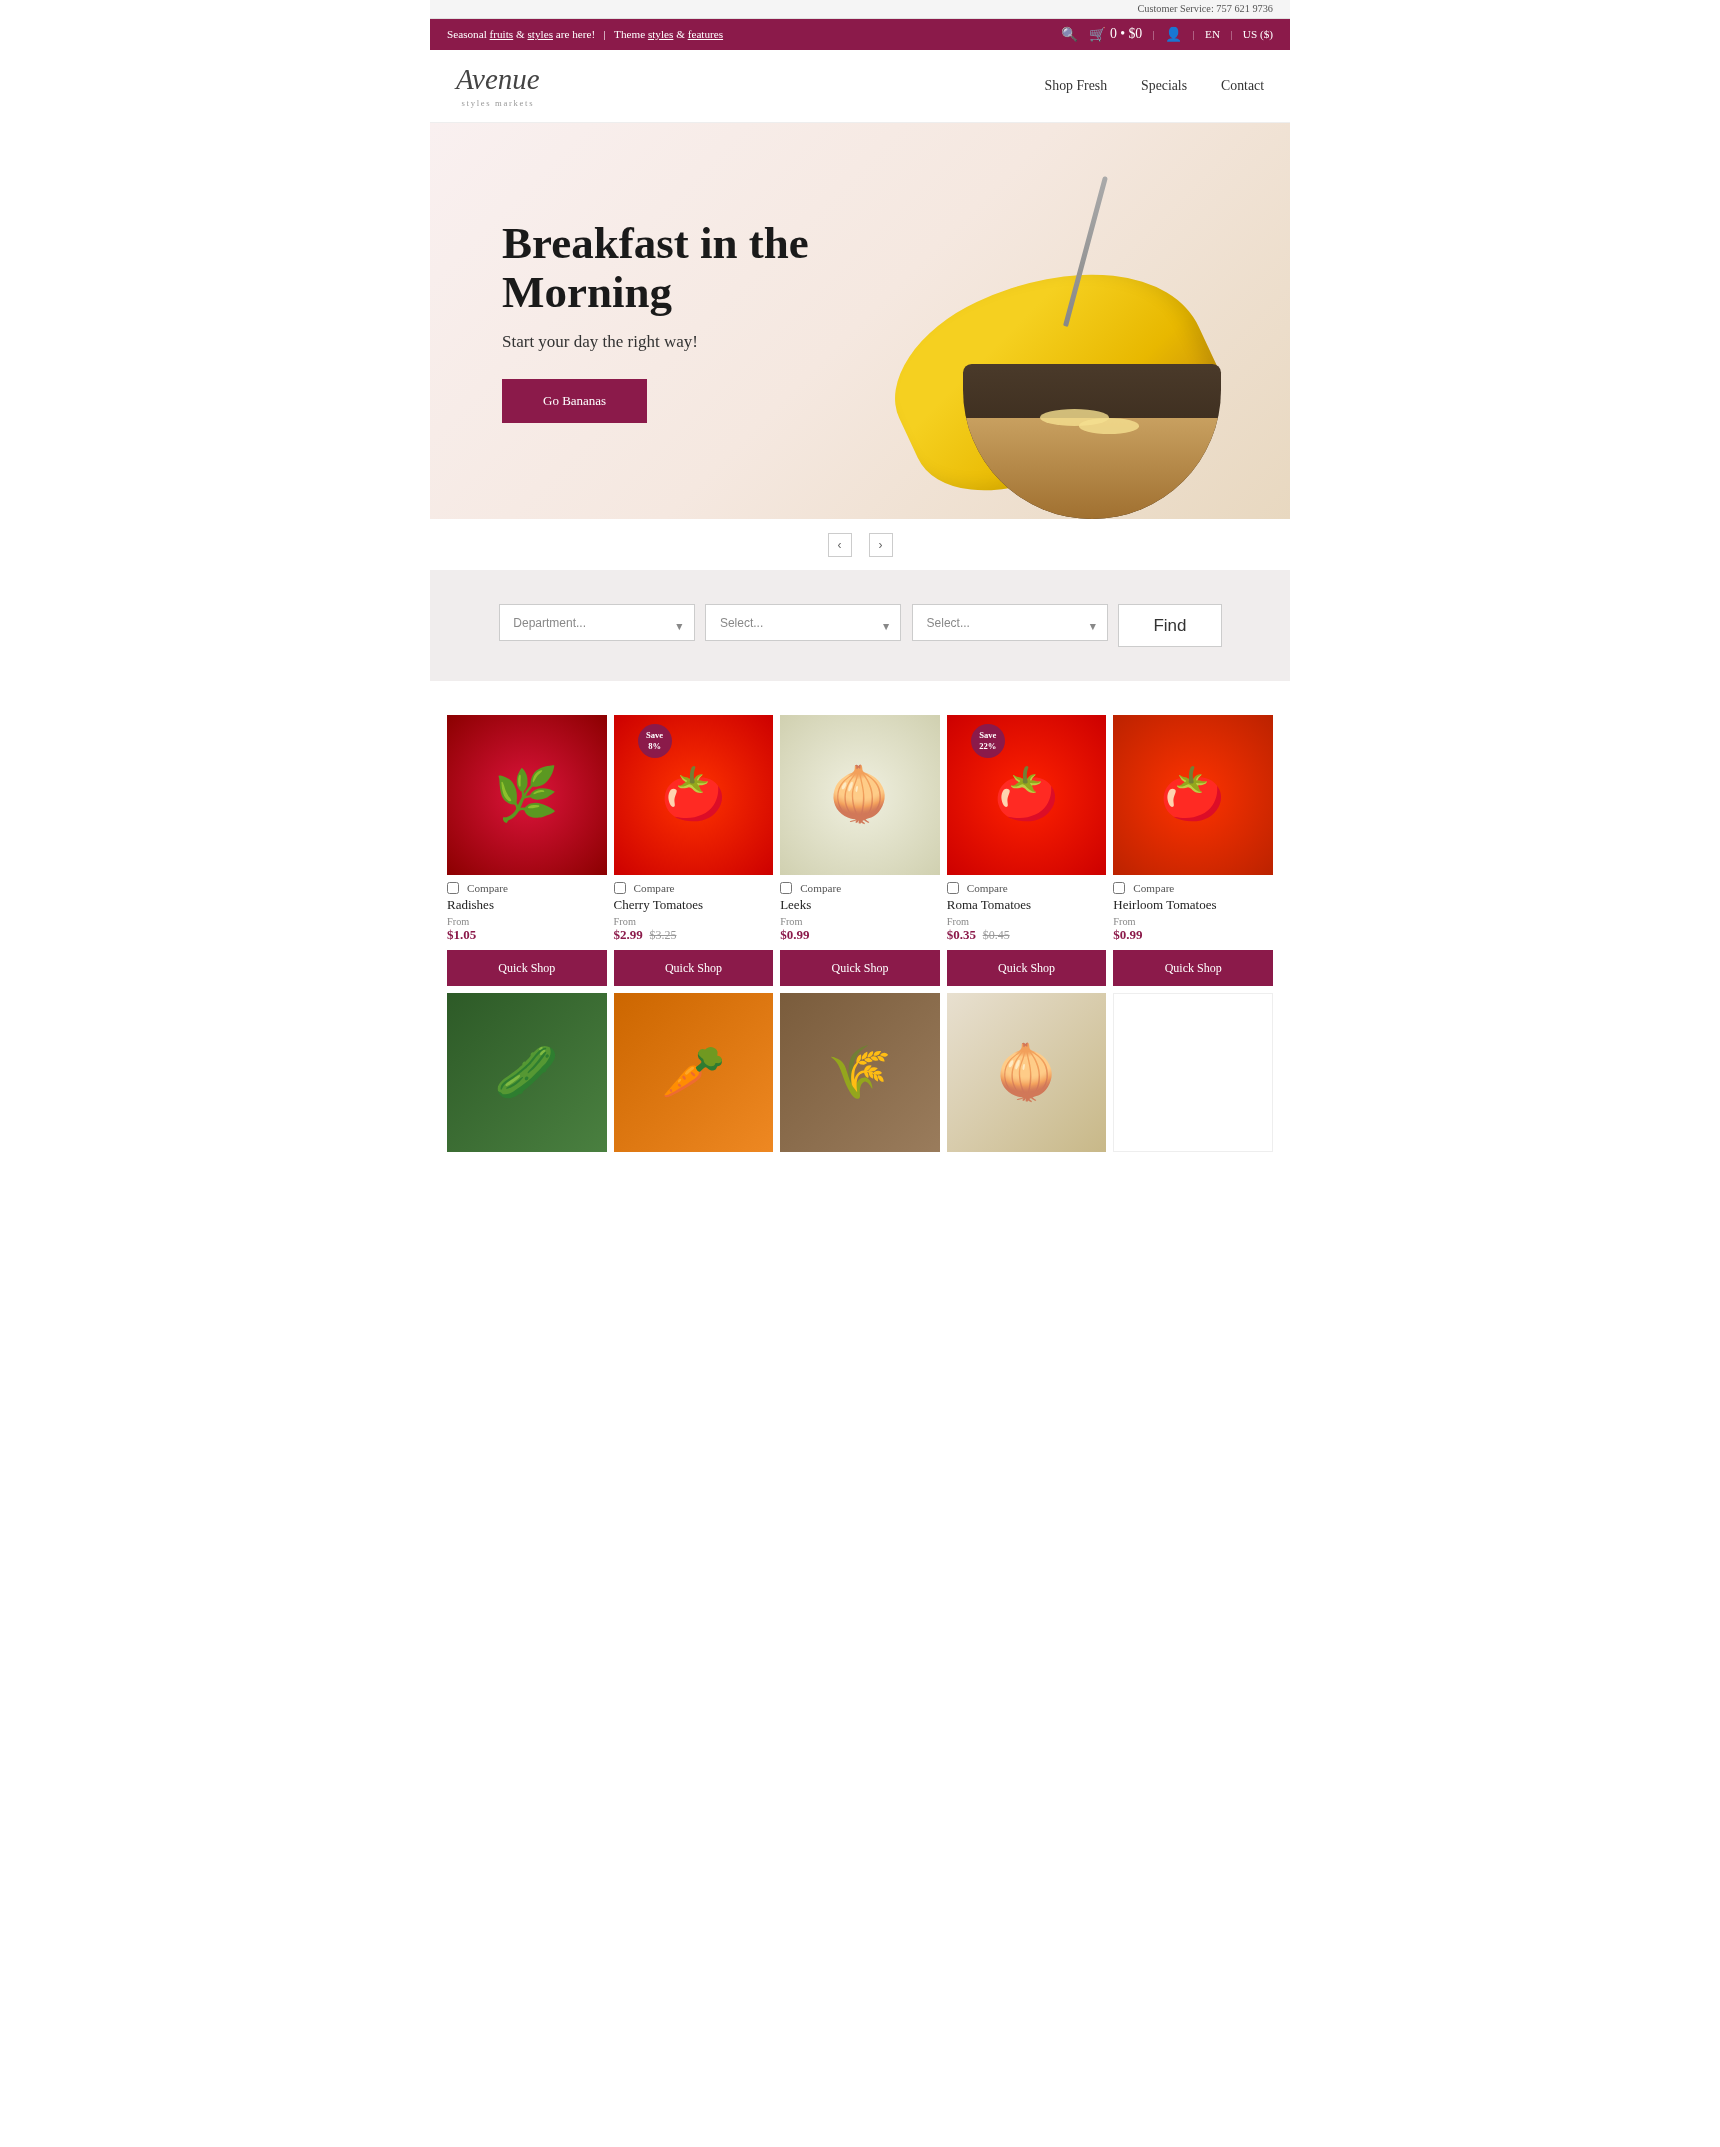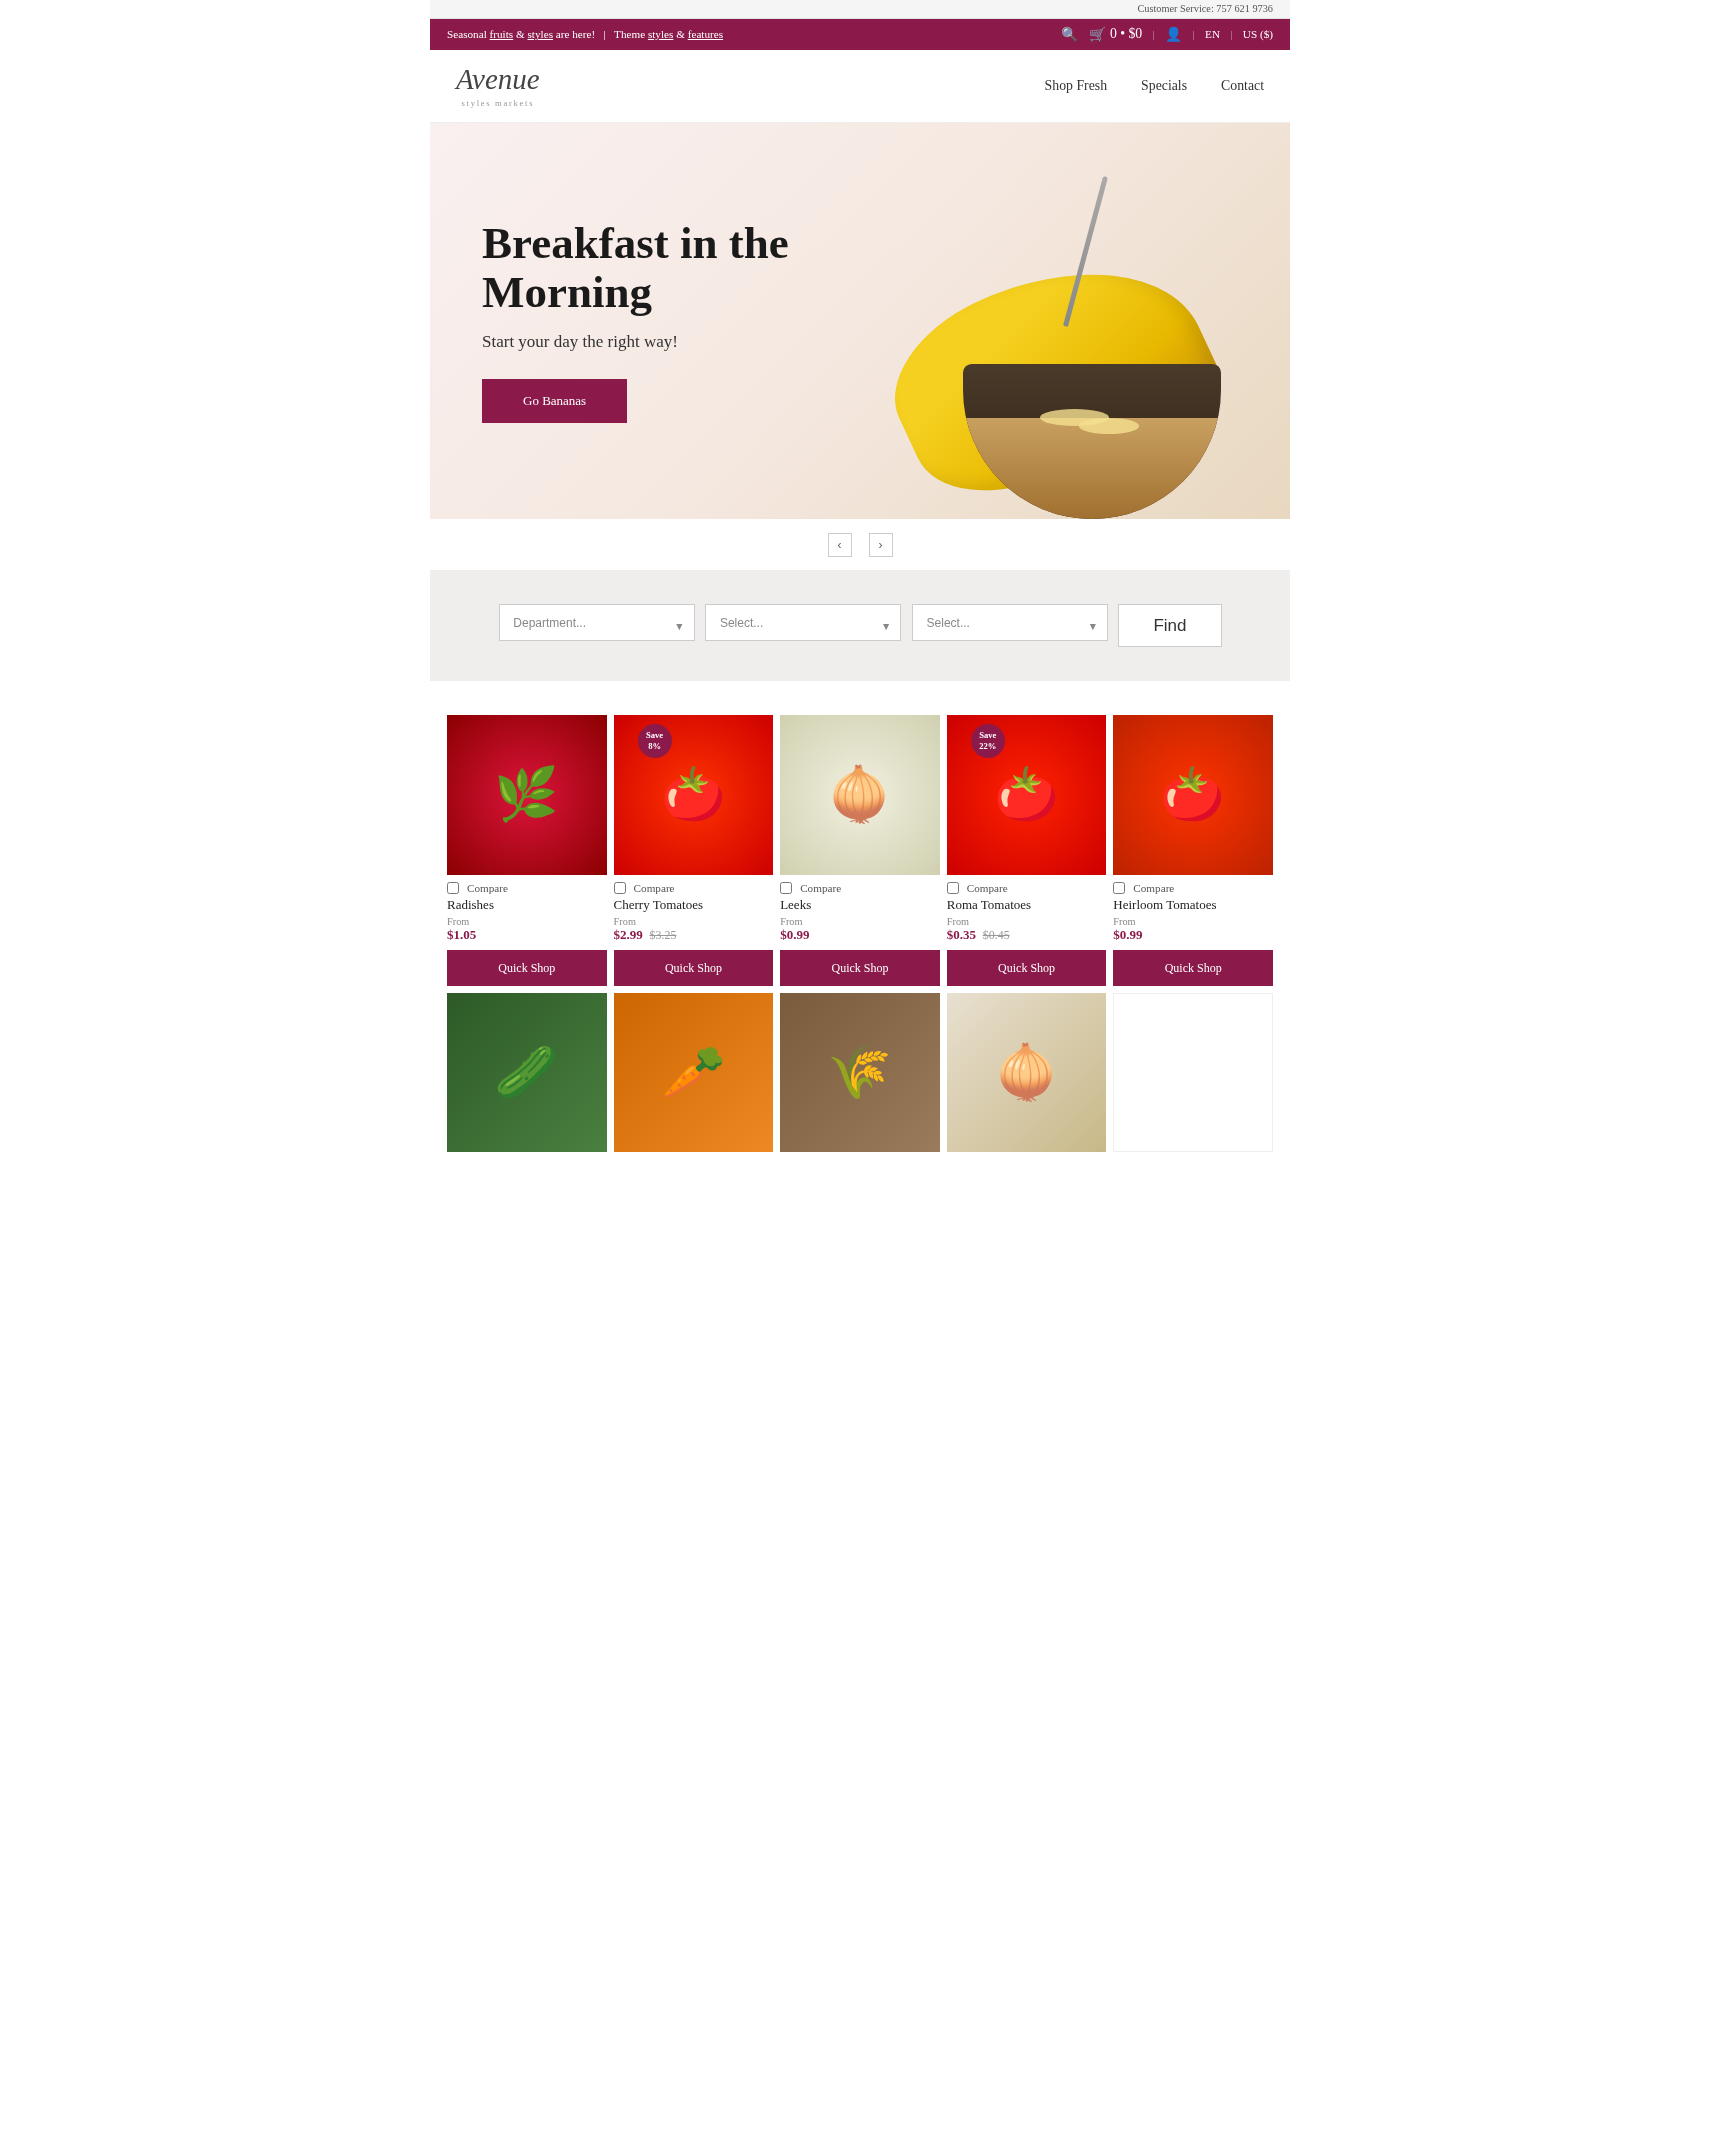--- a/index.html
+++ b/index.html
@@ -48,21 +48,21 @@
     
     .hero {
       position: relative;
       background: linear-gradient(135deg, #f9f0f0 0%, #f5e8e0 50%, #e8d8c0 100%);
       min-height: 396px;
       display: flex;
       align-items: center;
       overflow: hidden;
     }
     .hero-content {
-      padding: 52px 52px;
+      padding: 52px 72px;
       z-index: 2;
       flex: 1;
     }
     .hero-title {
       font-size: 45px;
       font-weight: 700;
       color: #1a1a1a;
       line-height: 1.1;
       margin-bottom: 13.8px;
       font-family: Georgia, serif;

